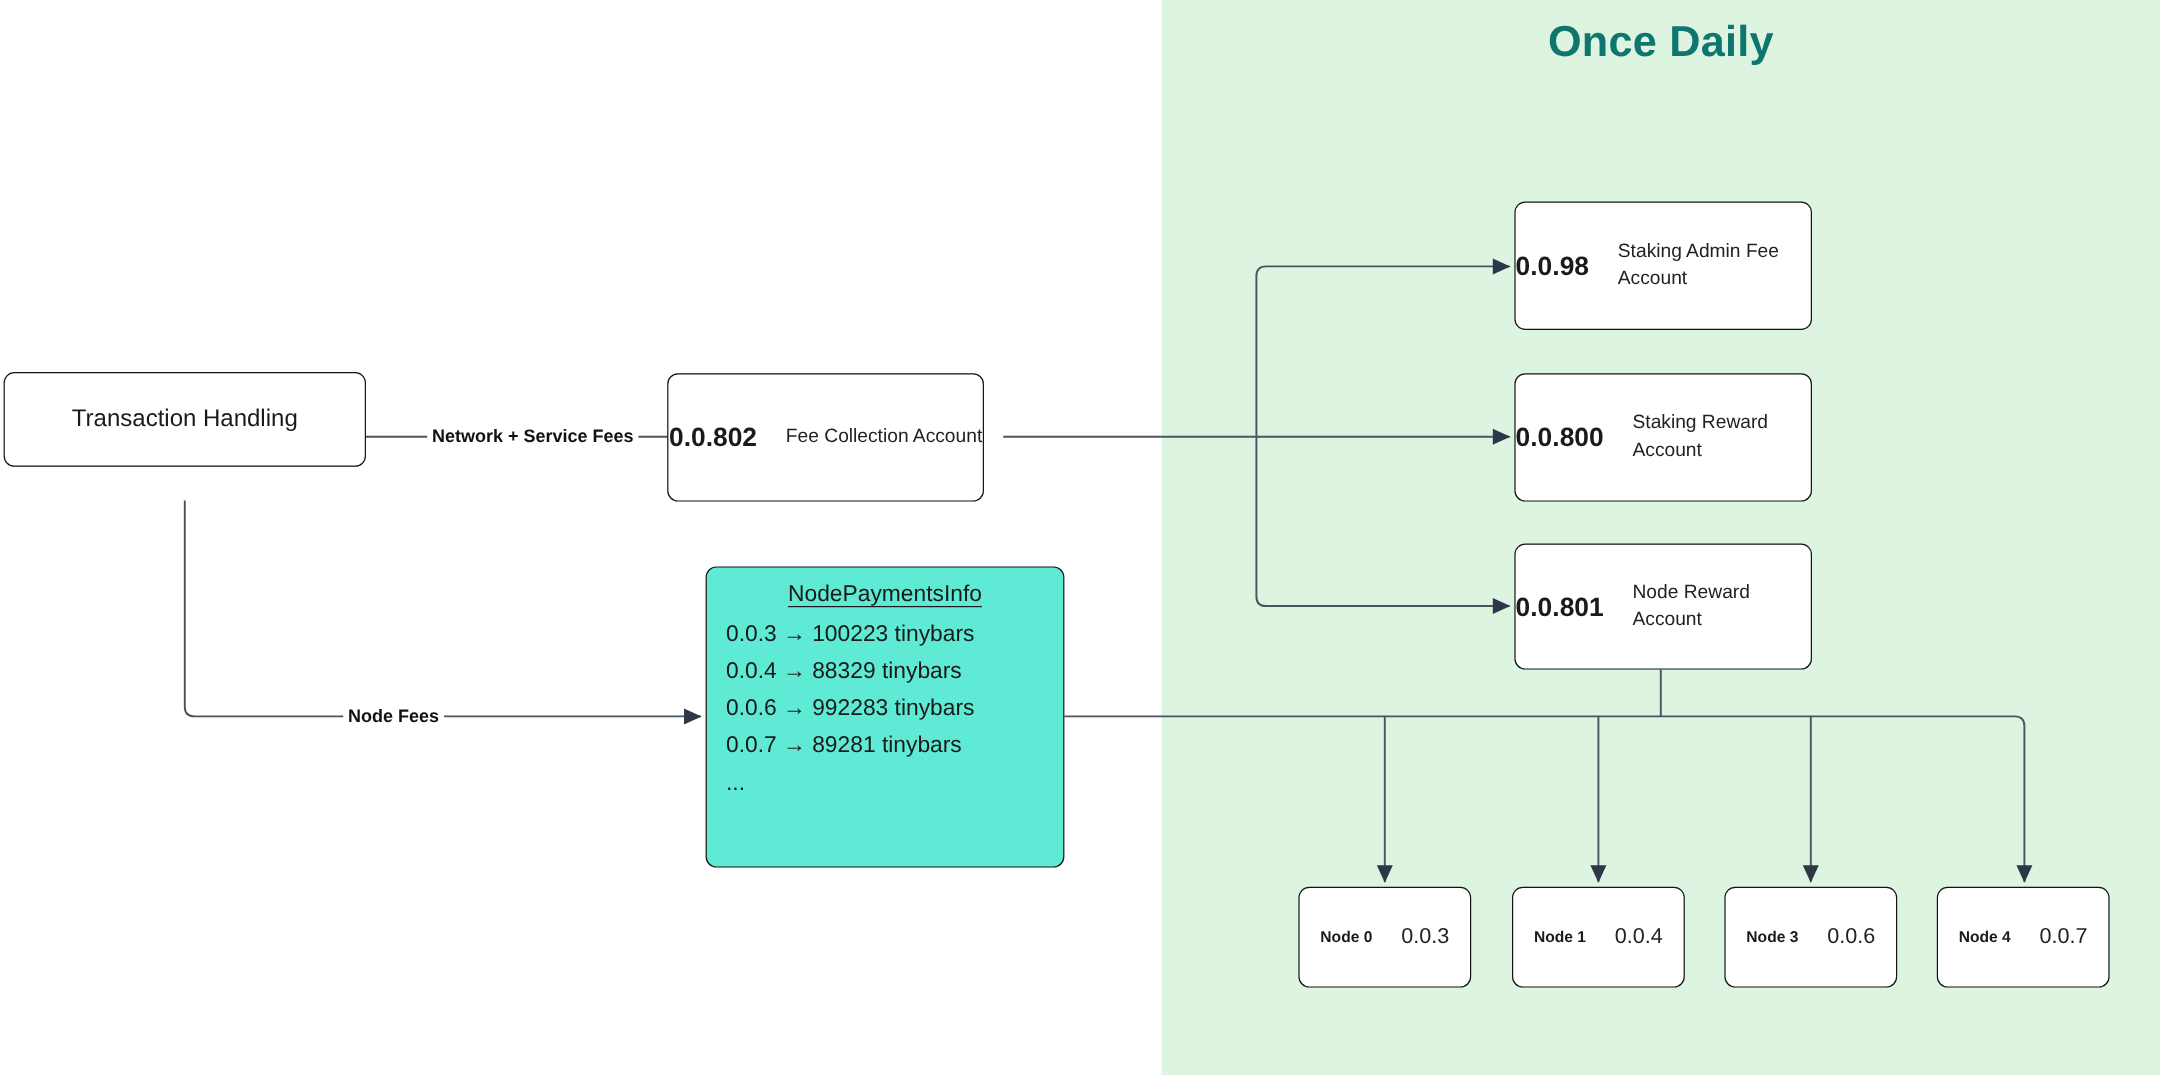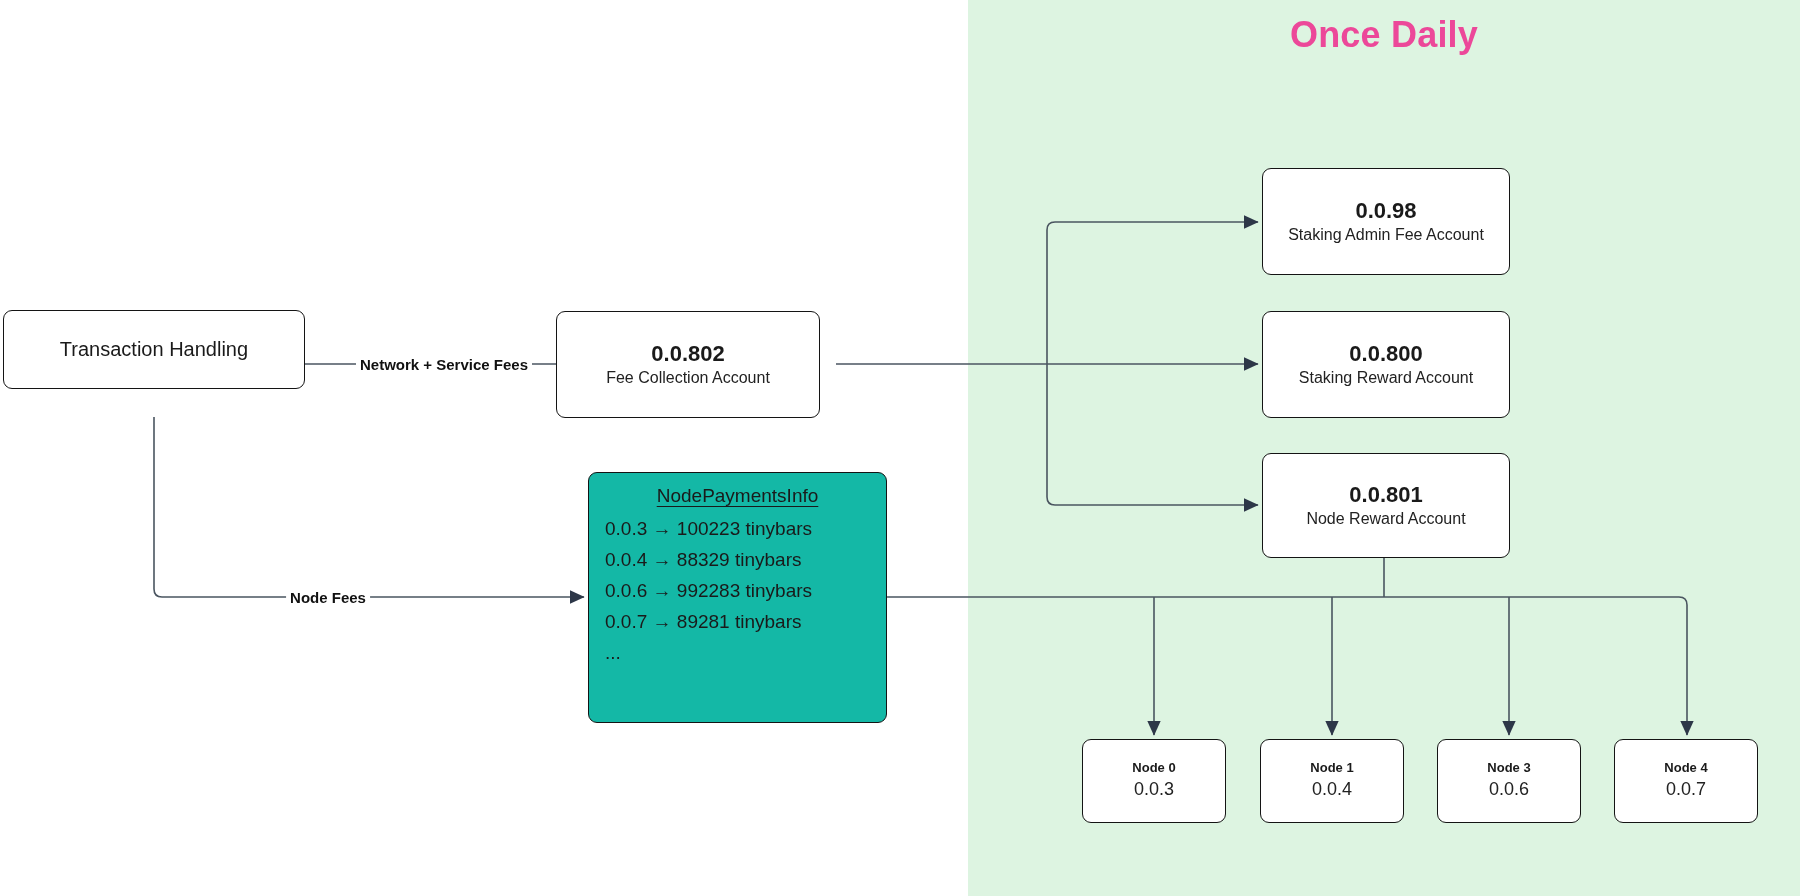--- a/index.html
+++ b/index.html
@@ -17,41 +17,42 @@
     font-family:"Liberation Sans","DejaVu Sans",sans-serif;
     color:var(--text);
     overflow:hidden;
   }
   .green-panel{
     position:absolute;left:968px;top:0;width:832px;height:896px;
     background:var(--panel-green);
   }
   .panel-title{
     position:absolute;left:968px;top:14px;width:832px;
-    text-align:center;font-size:36px;font-weight:bold;color:#ec4899;
+    text-align:center;font-size:36px;font-weight:bold;color:#0f766e;
     letter-spacing:0.2px;
   }
   svg.edges{position:absolute;left:0;top:0;width:1800px;height:896px;}
   svg.edges path{fill:none;stroke:var(--line);stroke-width:1.6;}
   svg.edges .arrowhead{fill:var(--arrow);stroke:none;}
   .box{
     position:absolute;
     background:#ffffff;
     border:1.8px solid var(--border);
     border-radius:9px;
-    display:flex;flex-direction:column;align-items:center;justify-content:center;
+    display:flex;align-items:center;justify-content:center;
     box-sizing:border-box;
+    gap:24px;
   }
   .box .id{font-weight:bold;font-size:22px;line-height:1.25;}
   .box .sub{font-size:16px;line-height:1.4;color:#222;}
   .box.plain .label{font-size:20px;}
   .box.small .id{font-size:13px;}
   .box.small .sub{font-size:18px;}
   .list-box{
-    position:absolute;background:#14b8a6;border:1.8px solid var(--border);
+    position:absolute;background:#5eead4;border:1.8px solid var(--border);
     border-radius:9px;box-sizing:border-box;padding:12px 16px 10px 16px;
   }
   .list-box .lb-title{
     text-align:center;font-size:19px;text-decoration:underline;
     text-underline-offset:4px;margin-bottom:6px;
   }
   .list-box .lb-row{font-size:19px;line-height:31px;white-space:pre;}
   .edge-label{
     position:absolute;transform:translate(-50%,-50%);
     background:#ffffff;padding:0 4px;

